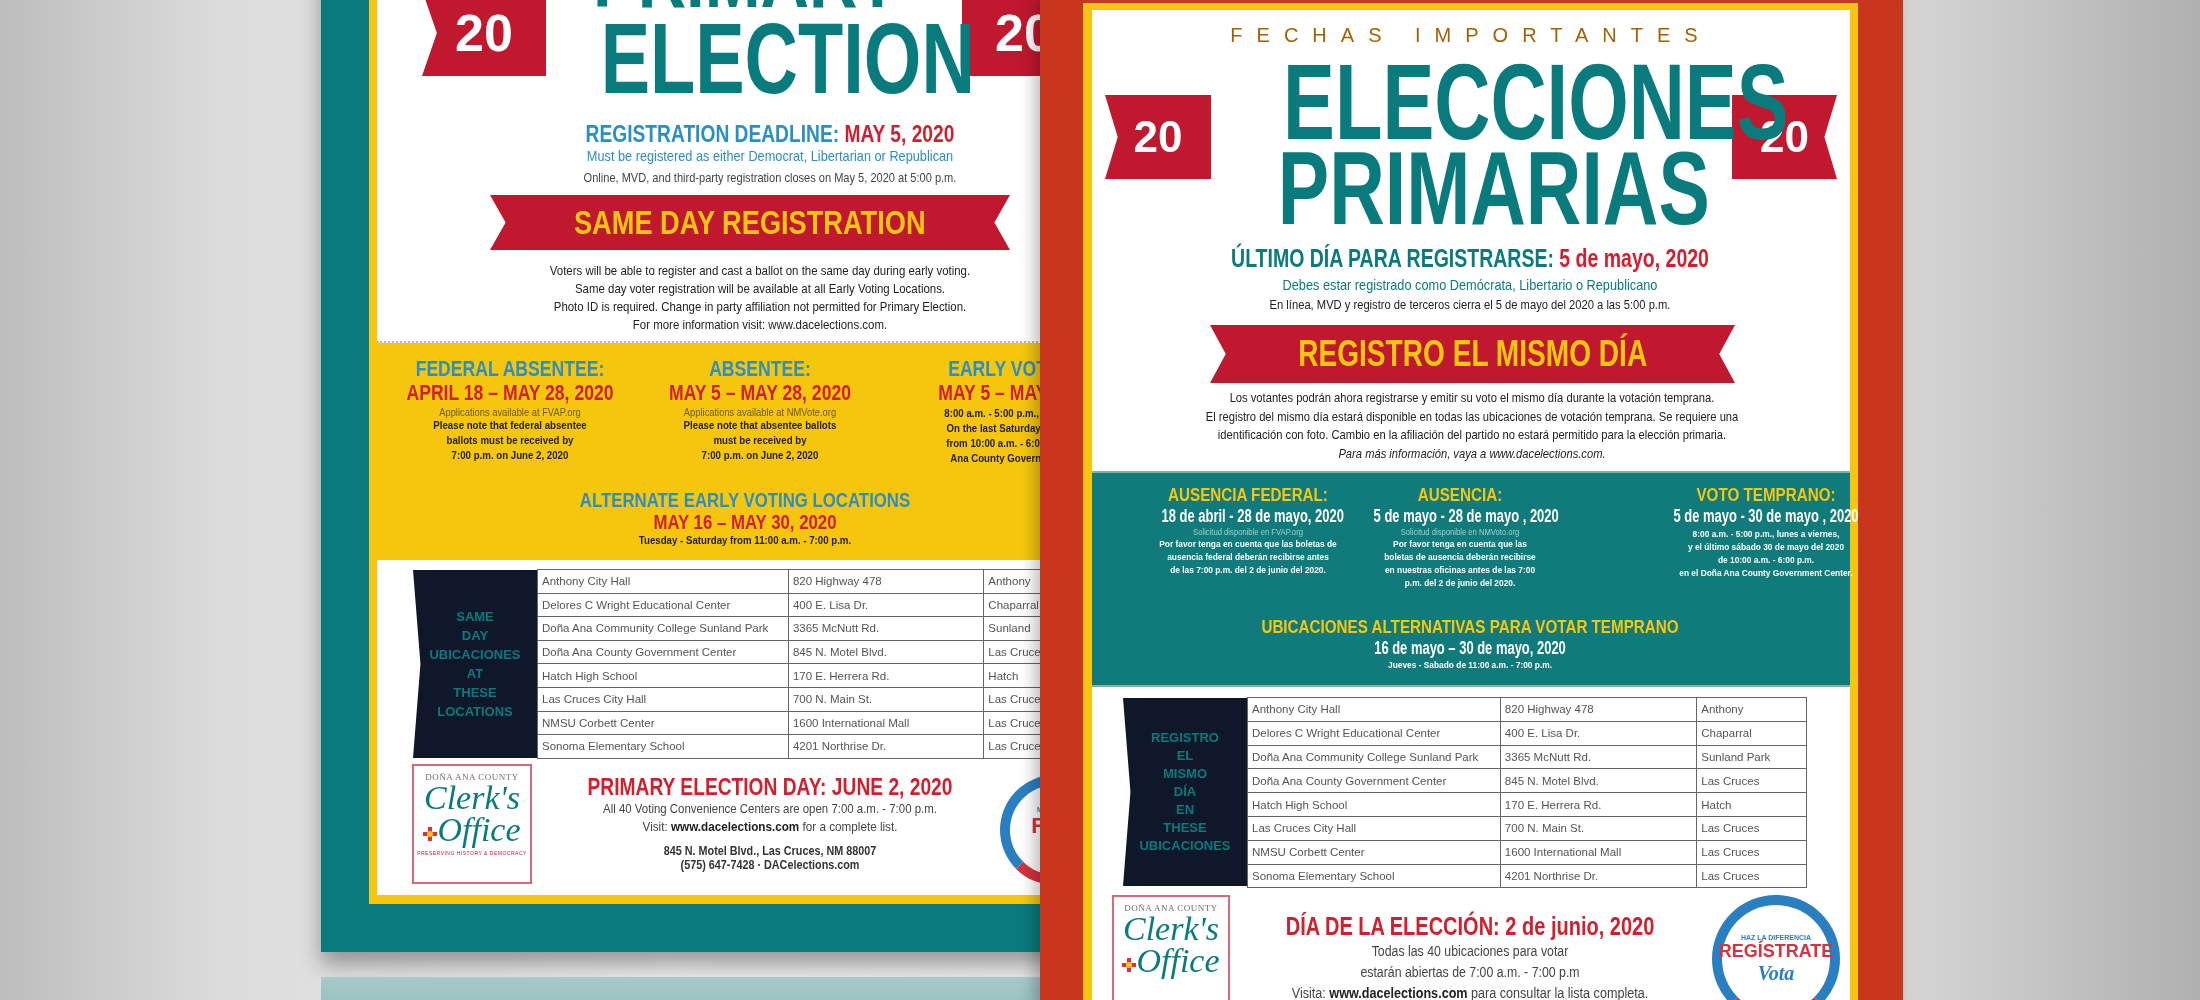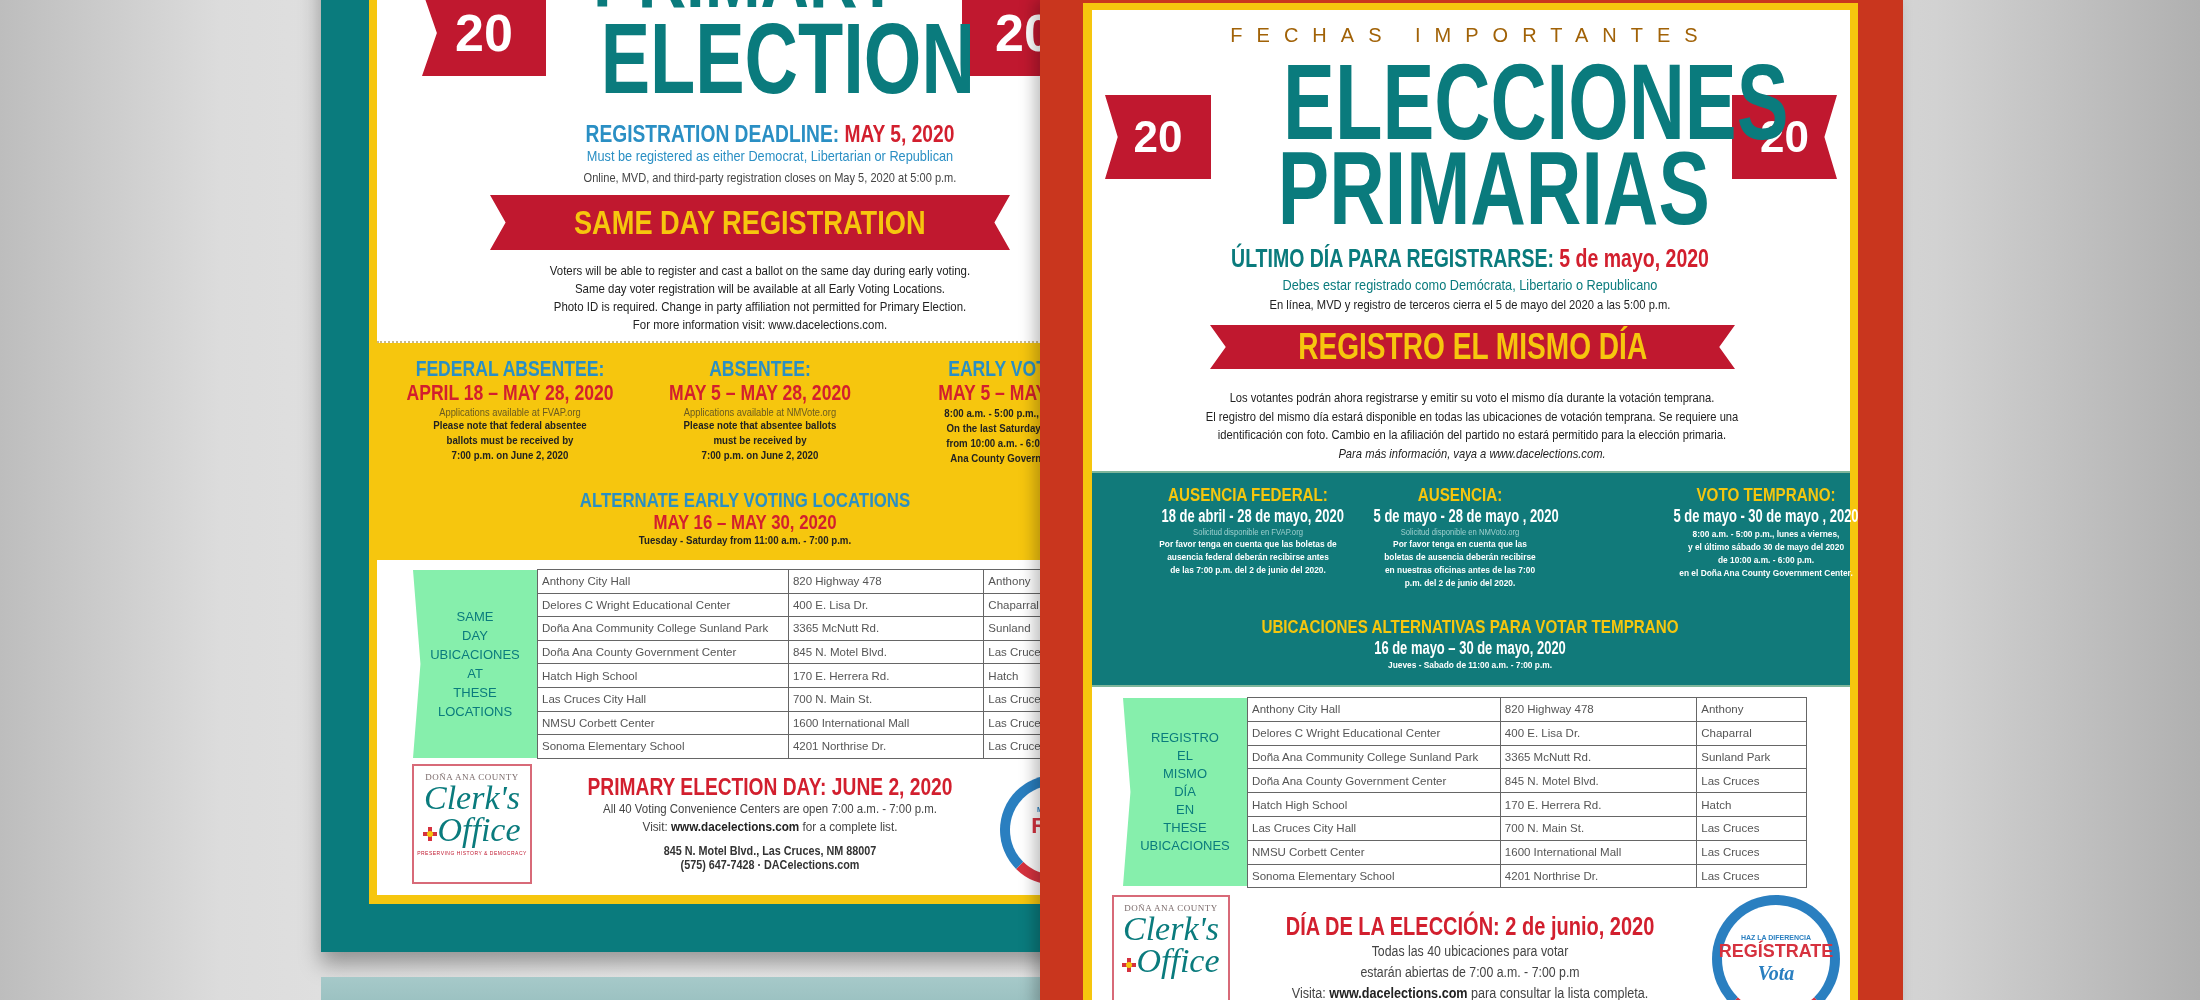--- a/index.html
+++ b/index.html
@@ -26,21 +26,21 @@
   .blue{color:#2a8fc4}
   .red{color:#d21f2e}
   .yel{color:#f6c60e}
   .dark{color:#222}
   .gray{color:#444}
 
   .banner{background:#c0182f;clip-path:polygon(0 0,100% 0,97% 50%,100% 100%,0 100%,3% 50%);display:flex;align-items:center;justify-content:center}
 
   .tbl{border-collapse:collapse;background:#fff;font-family:"Liberation Sans",sans-serif;color:#555}
   .tbl td{border:1.5px solid #666;padding:0 4px;white-space:nowrap;overflow:hidden}
-  .tlabel{background:#86efac;clip-path:polygon(0 0,100% 0,100% 100%,0 100%,6% 50%);display:flex;flex-direction:column;align-items:center;justify-content:center;color:#0a7b7d;font-weight:normal;text-align:center}
+  .tlabel{background:#0f172a;clip-path:polygon(0 0,100% 0,100% 100%,0 100%,6% 50%);display:flex;flex-direction:column;align-items:center;justify-content:center;color:#0a7b7d;font-weight:bold;text-align:center}
 
   .logo{background:#fff;border:2px solid #d86a78;display:flex;flex-direction:column;align-items:center;justify-content:flex-start;padding-top:6px}
   .logo .county{font-family:"Liberation Serif",serif;font-size:9px;color:#7a6a6a;letter-spacing:.5px}
   .logo .script{font-family:"Liberation Serif",serif;font-style:italic;color:#0a7b7d;line-height:.95}
   .logo .tag{font-size:5px;color:#c0182f;letter-spacing:.5px;margin-top:3px;text-align:center}
   .zia{display:inline-block;width:14px;height:14px;position:relative;vertical-align:middle}
   .zia:before{content:"";position:absolute;left:5px;top:0;width:4px;height:14px;background:#d6323f}
   .zia:after{content:"";position:absolute;left:0;top:5px;width:14px;height:4px;background:#d6323f}
   .zia i{position:absolute;left:4px;top:4px;width:6px;height:6px;border-radius:50%;background:#f6c60e;z-index:1}
 
@@ -221,21 +221,21 @@
 <div class="abs center cond teal" style="left:1210px;top:56px;width:522px;font-size:108px;line-height:92px;transform:scaleX(.72)">ELECCIONES</div>
 <div class="abs center cond teal" style="left:1210px;top:144px;width:522px;font-size:104px;line-height:88px;transform:scaleX(.74)">PRIMARIAS</div>
 
 <div class="abs center cond" style="left:1140px;top:244px;width:660px;font-size:25px;transform:scaleX(.78)">
   <span class="teal">ÚLTIMO DÍA PARA REGISTRARSE:</span>
   <span class="red">5 de mayo, 2020</span>
 </div>
 <div class="abs center teal" style="left:1140px;top:276px;width:660px;font-size:15px;transform:scaleX(.85)">Debes estar registrado como Demócrata, Libertario o Republicano</div>
 <div class="abs center dark" style="left:1140px;top:297px;width:660px;font-size:13px;transform:scaleX(.86)">En línea, MVD y registro de terceros cierra el 5 de mayo del 2020 a las 5:00 p.m.</div>
 
-<div class="abs banner" style="left:1210px;top:325px;width:525px;height:44px">
+<div class="abs banner" style="left:1210px;top:325px;width:525px;height:58px">
   <span class="cond yel" style="font-size:36px;transform:scaleX(.78);transform-origin:center">REGISTRO EL MISMO DÍA</span>
 </div>
 
 <div class="abs center dark" style="left:1100px;top:389px;width:744px;font-size:13px;line-height:18.5px;transform:scaleX(.86)">
   <div>Los votantes podrán ahora registrarse y emitir su voto el mismo día durante la votación temprana.</div>
   <div>El registro del mismo día estará disponible en todas las ubicaciones de votación temprana. Se requiere una</div>
   <div>identificación con foto. Cambio en la afiliación del partido no estará permitido para la elección primaria.</div>
   <div style="font-style:italic">Para más información, vaya a www.dacelections.com.</div>
 </div>
 

